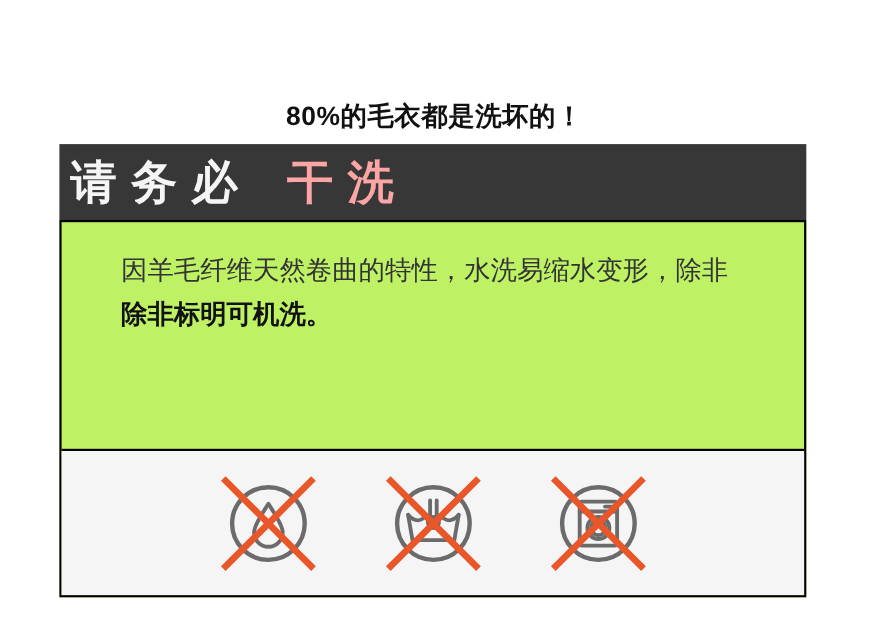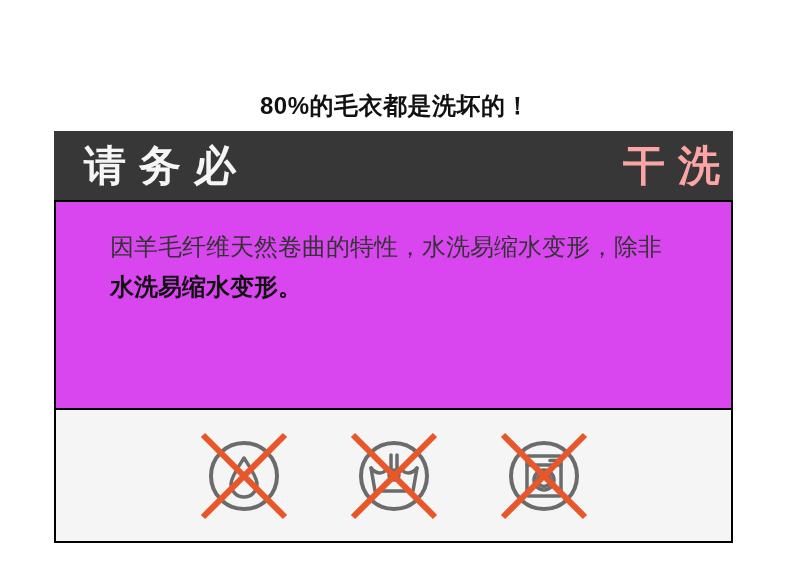--- a/index.html
+++ b/index.html
@@ -9,27 +9,27 @@
   }
   .page-title{
     position:absolute;top:0;left:0;width:100%;height:135px;
     display:flex;align-items:flex-end;justify-content:center;
     padding-bottom:13px;box-sizing:border-box;
     font-size:24px;font-weight:700;color:#111111;letter-spacing:0.5px;
   }
   .content{position:absolute;left:54px;top:131px;width:679px;}
   .banner{
     height:69px;background:#373737;
-    display:flex;align-items:center;justify-content:space-between;
-    padding-left:30px;box-sizing:border-box;
+    display:flex;align-items:center;justify-content:flex-start;
+    padding-left:10px;box-sizing:border-box;
     font-size:42px;font-weight:700;letter-spacing:13px;color:#f5f5f5;gap:32px;
   }
   .banner .highlight{color:#fca5a5;}
   .panel{
-    box-sizing:border-box;height:343px;border:2px solid #000000;background:#d946ef;
+    box-sizing:border-box;height:343px;border:2px solid #000000;background:#bef264;
   }
   .text-panel{
     box-sizing:border-box;height:208px;border-bottom:2px solid #000000;
     padding:25px 40px 0 54px;font-size:24px;line-height:40px;color:#333333;
   }
   .text-line{white-space:nowrap;}
   .text-line .bold{font-weight:700;color:#111111;}
   .icon-panel{
     height:131px;background:#f5f5f5;
     display:flex;align-items:center;justify-content:center;gap:60px;
@@ -50,21 +50,21 @@
 
     <div class="banner">
       <span>请务必</span>
         <span class="highlight">干洗</span>
     </div>
 
     <div class="panel">
 
       <div class="text-panel">
         <div class="text-line"><span>因羊毛纤维天然卷曲的特性，水洗易缩水变形，除非</span><span class="bold"></span></div>
-        <div class="text-line"><span></span><span class="bold">水洗易缩水变形。</span></div>
+        <div class="text-line"><span></span><span class="bold">除非标明可机洗。</span></div>
       </div>
 
       <div class="icon-panel">
 
         <svg class="icon-svg" viewBox="-45 -45 90 90">
           <circle class="ring" cx="0" cy="0" r="33"></circle>
           <path class="glyph" d="M0,-18 C-5,-10 -13,1 -13,8 C-13,15.2 -7.2,21 0,21 C7.2,21 13,15.2 13,8 C13,1 5,-10 0,-18 Z"></path>
           <path class="xmark" d="M-41,-41 L41,41 M41,-41 L-41,41"></path>
         </svg>
 

